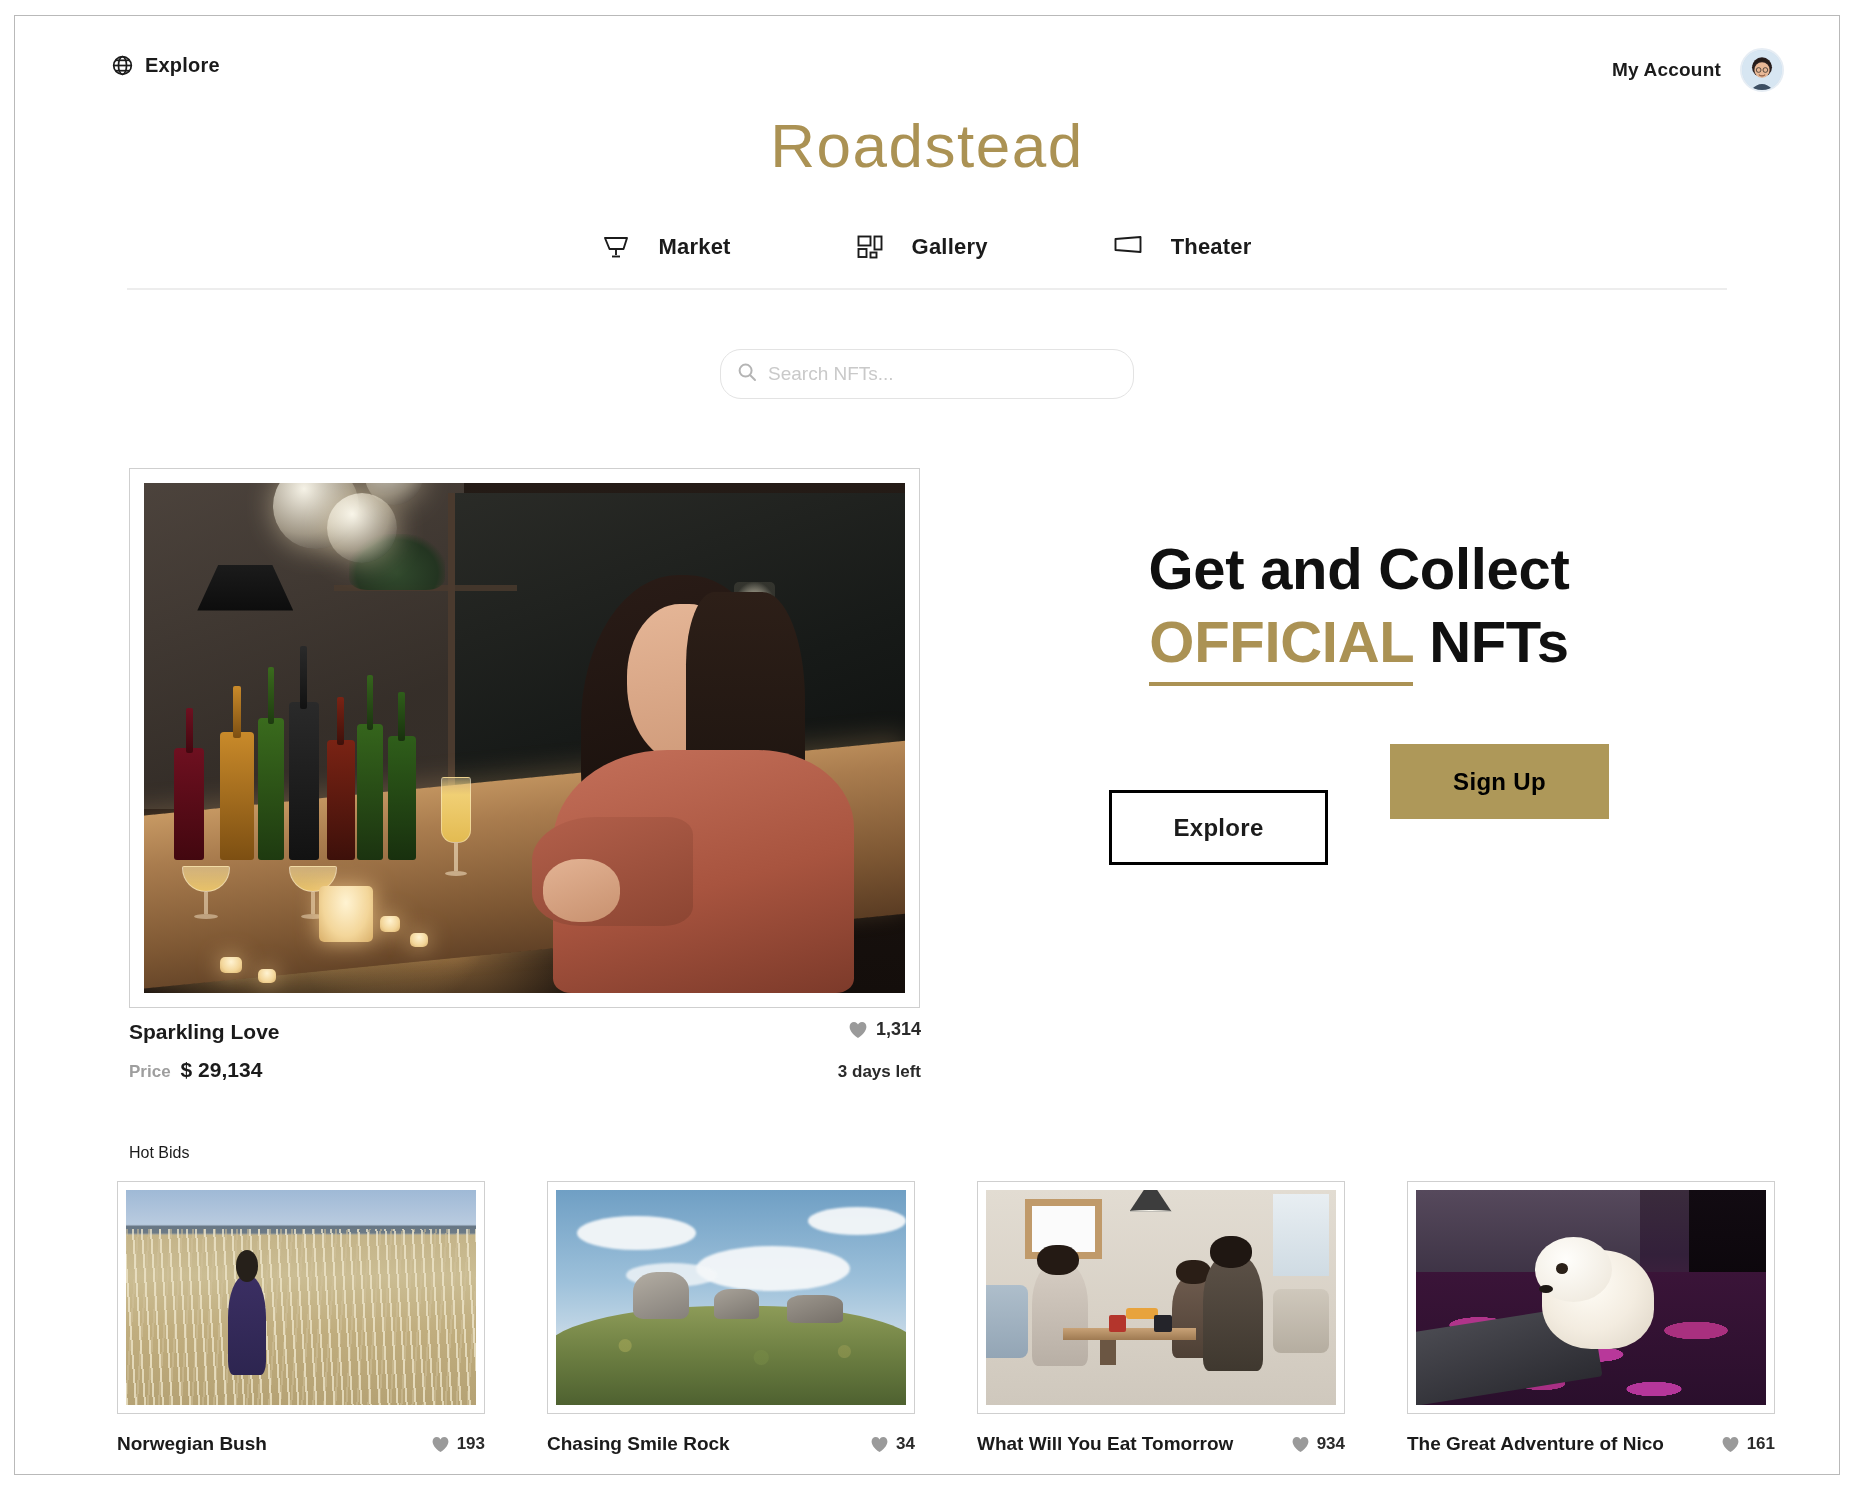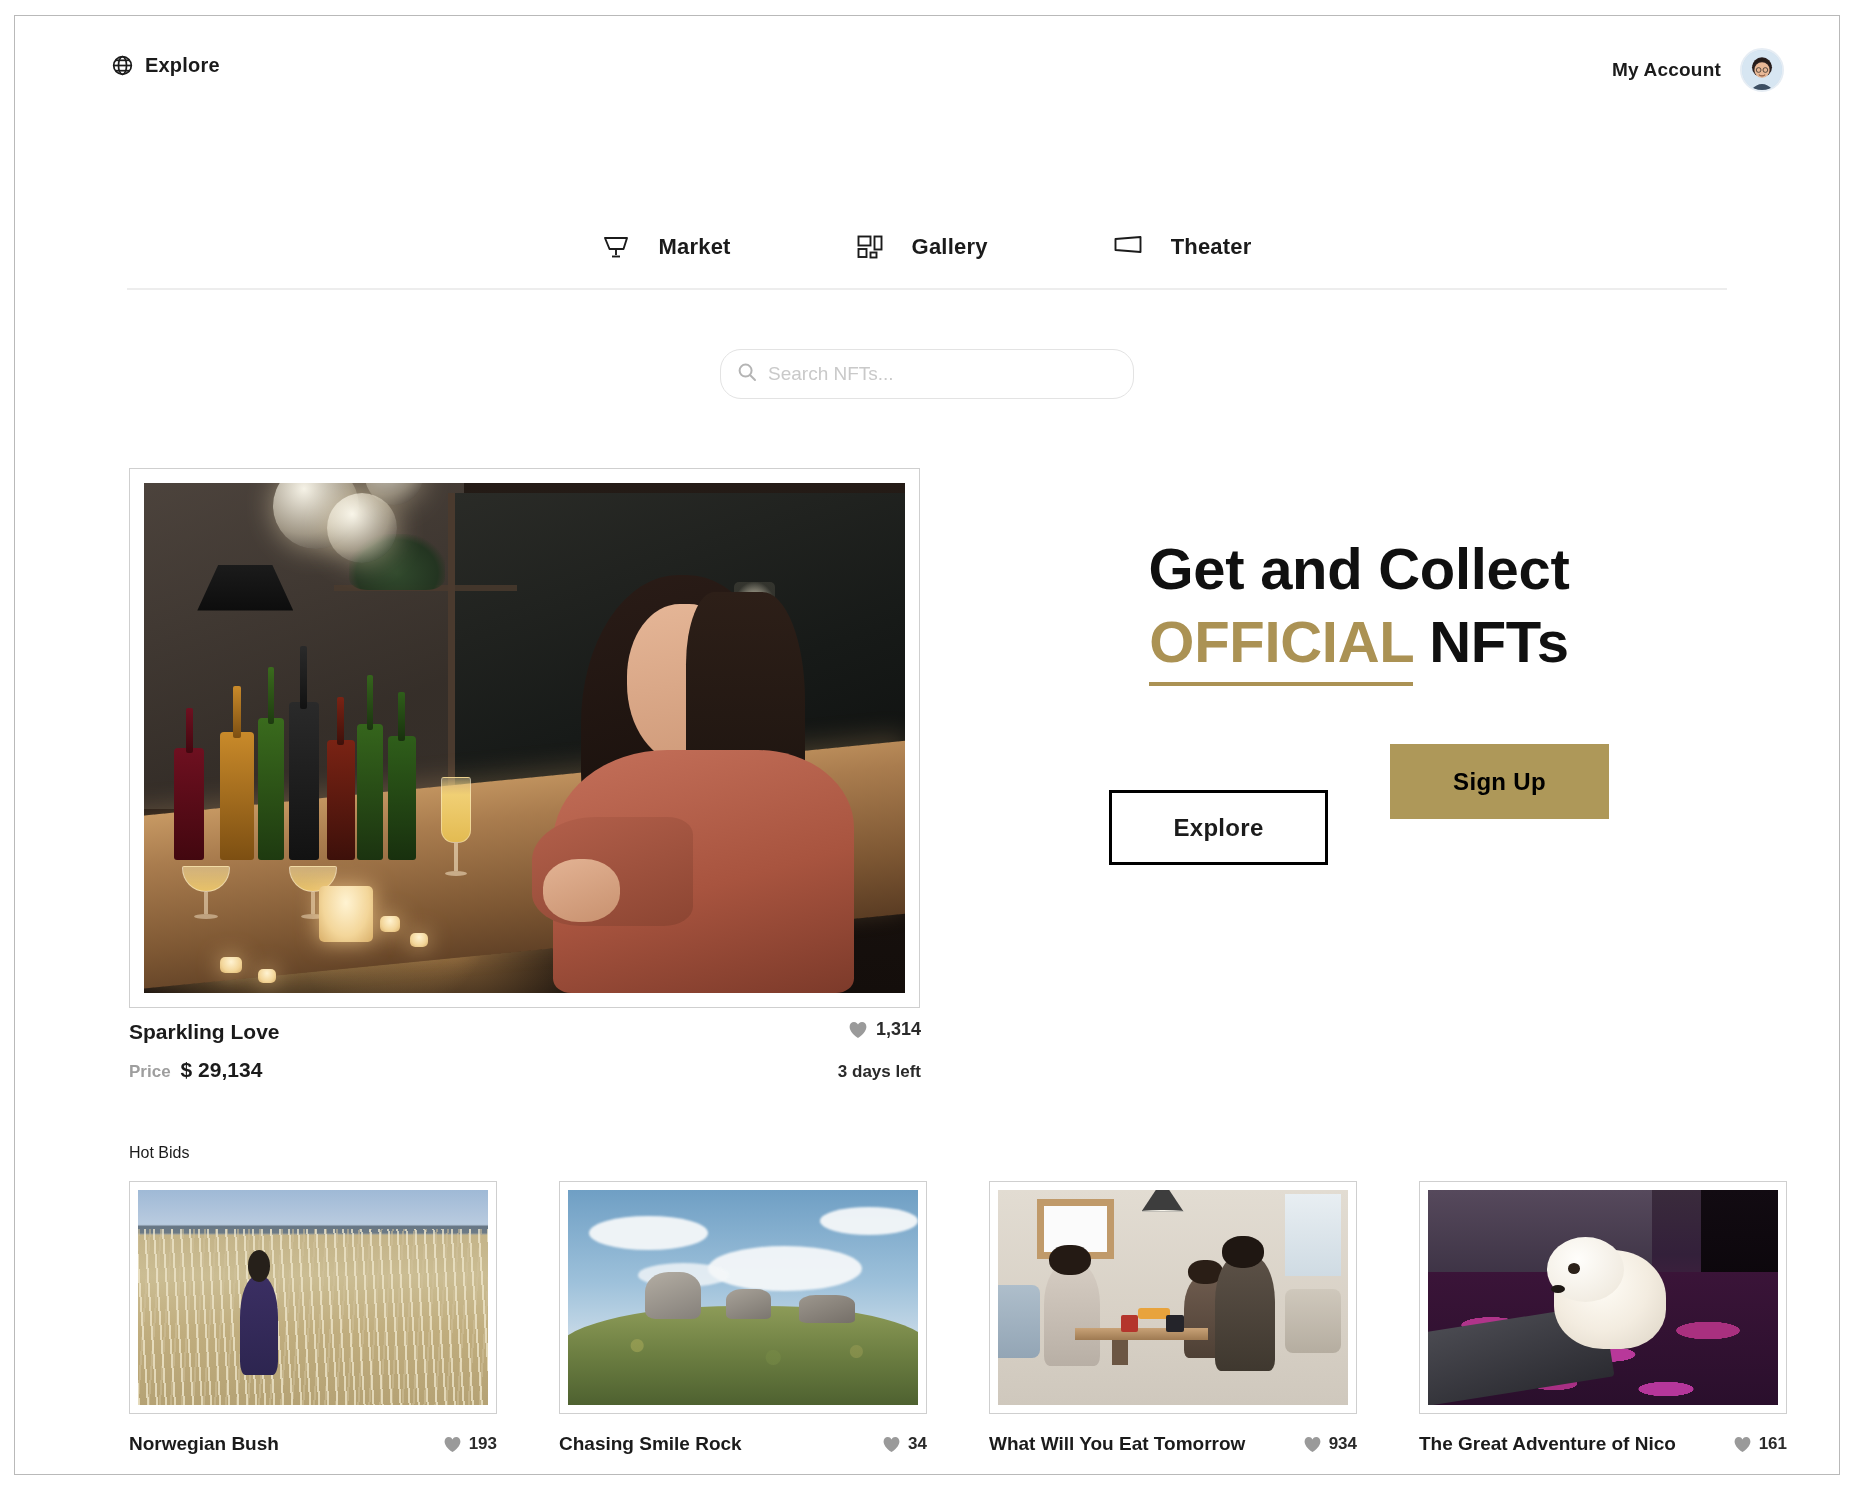--- a/index.html
+++ b/index.html
@@ -405,21 +405,21 @@
   .hot-title {
     position: absolute;
     left: 114px;
     top: 1128px;
     font-size: 16px;
     font-weight: normal;
     color: #1b1b1b;
   }
   .bids {
     position: absolute;
-    left: 114px;
+    left: 102px;
     top: 1165px;
     width: 1600px;
     display: flex;
     gap: 62px;
   }
   .bid-card { width: 368px; }
   .bid-frame {
     width: 368px;
     height: 233px;
     border: 1px solid #cfcfcf;
@@ -634,20 +634,21 @@
           <path d="M11 18 Q22 6 33 18 Q30 11 22 9 Q14 10 11 18Z" fill="#241b18"></path>
           <circle cx="18.3" cy="22" r="2.6" fill="none" stroke="#4a4038" stroke-width="1"></circle>
           <circle cx="25.7" cy="22" r="2.6" fill="none" stroke="#4a4038" stroke-width="1"></circle>
           <path d="M18.5 27 Q22 30 25.5 27" stroke="#8a5c46" stroke-width="1.2" fill="none"></path>
           <path d="M10 44 Q22 31 34 44Z" fill="#3d4f63"></path>
         </svg>
       </span>
     </div>
   </div>
 
+  <div class="brand">Roadstead</div>
 
   <div class="main-nav">
 
     <div class="nav-item">
       <span>
         <svg class="nav-icon" width="28" height="26" viewBox="0 0 28 26" fill="none" stroke="#1b1b1b" stroke-width="1.9" stroke-linejoin="round">
           <path d="M3 4 H25 L21.5 15 H7.5 Z"></path>
           <path d="M14 15 V21"></path>
           <path d="M10 22.5 h8"></path>
         </svg>

